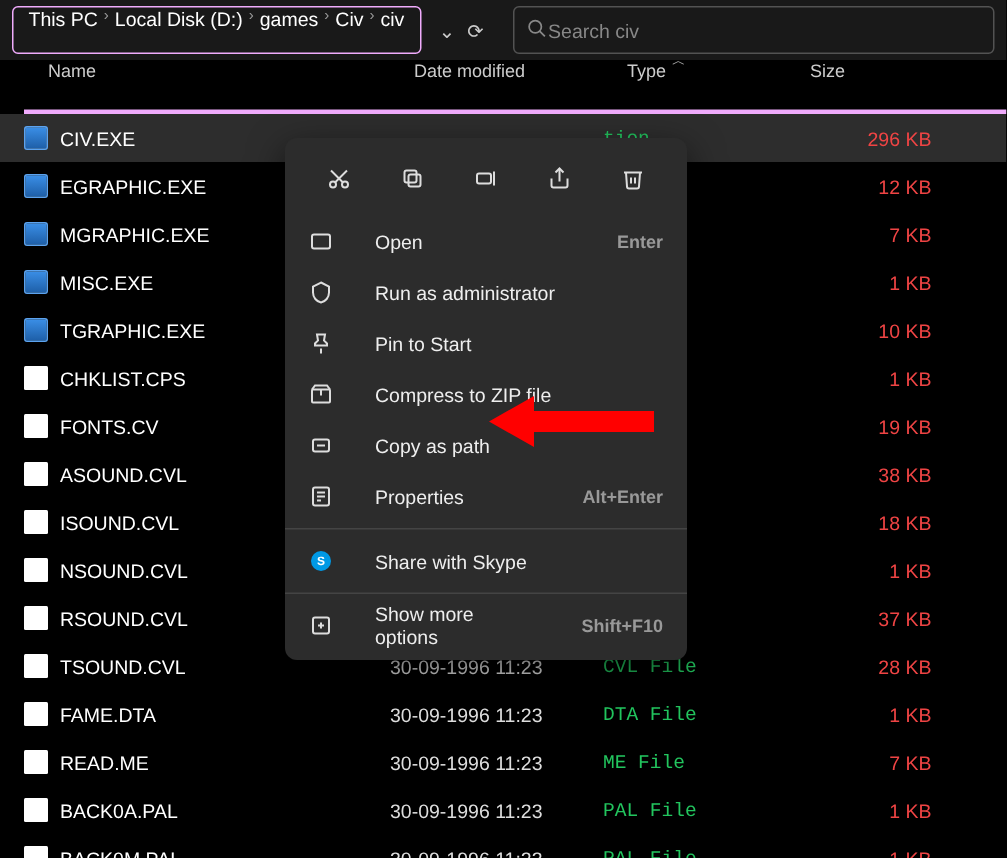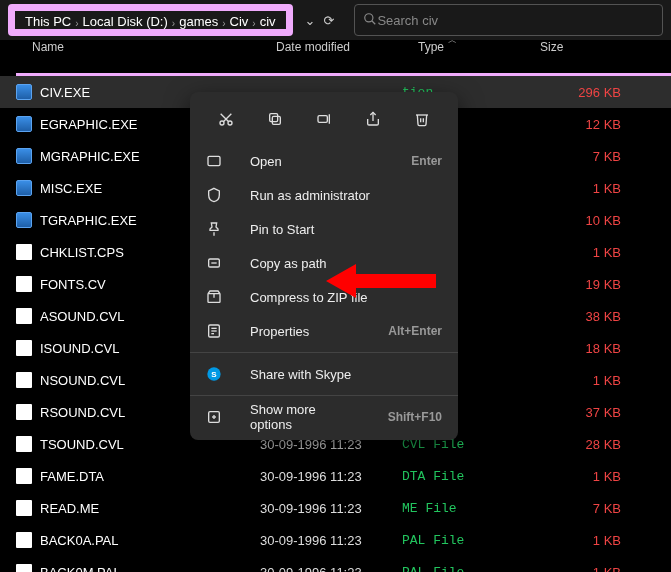--- a/index.html
+++ b/index.html
@@ -1,19 +1,19 @@
 <!DOCTYPE html>
 <html><head>
 <meta charset="utf-8">
 <style>
 * { margin: 0; padding: 0; box-sizing: border-box; font-family: "Segoe UI", sans-serif; }
 body { background: #000; color: #fff; width: 671px; height: 572px; overflow: hidden; font-size: 13px; }
 
 .topbar { display: flex; align-items: center; height: 40px; background: #191919; padding: 0 8px; gap: 4px; }
-.breadcrumb { display: flex; align-items: flex-end; border: 7px solid #f0abfc; border-radius: 4px; height: 32px; padding: 0 8px; flex: 0 0 auto; }
+.breadcrumb { display: flex; align-items: flex-start; border: 1px solid #f0abfc; border-radius: 4px; height: 32px; padding: 0 8px; flex: 0 0 auto; }
 .breadcrumb span { padding: 0 2px; }
 .crumb-sep { color: #999; padding: 0 4px; font-size: 10px; }
 .nav-icons { display: flex; gap: 8px; padding: 0 8px; }
 .nav-icon { color: #ccc; cursor: pointer; }
 .searchbox { display: flex; align-items: center; border: 1px solid #535353; border-radius: 4px; height: 32px; padding: 0 8px; flex: 1; margin-left: 8px; color: #888; gap: 0; }
 
 .headers { display: flex; height: 36px; align-items: flex-start; border-bottom: 3px solid #f0abfc; background: #000; padding-left: 16px; margin-left: 16px; }
 .hcol { color: #ccc; font-size: 12px; display: flex; align-items: center; gap: 6px; }
 .col-name { width: 244px; }
 .col-date { width: 142px; }
@@ -290,35 +290,35 @@
         <svg width="16" height="16" viewBox="0 0 24 24" fill="none" stroke="#ddd" stroke-width="2">
           <line x1="12" y1="17" x2="12" y2="22"></line>
           <path d="M8 3h8l-1 6 3 3v2H6v-2l3-3-1-6z"></path>
         </svg>
       </span>
     <span class="lbl">Pin to Start</span>
   </div>
   <div class="mitem">
     <span class="micon">
         <svg width="16" height="16" viewBox="0 0 24 24" fill="none" stroke="#ddd" stroke-width="2">
-          <rect x="4" y="6" width="16" height="12" rx="2"></rect>
-          <line x1="8" y1="12" x2="16" y2="12"></line>
-        </svg>
-      </span>
-    <span class="lbl">Copy as path</span>
-  </div>
-  <div class="mitem">
-    <span class="micon">
-        <svg width="16" height="16" viewBox="0 0 24 24" fill="none" stroke="#ddd" stroke-width="2">
           <path d="M3 7l3-4h12l3 4"></path>
           <rect x="3" y="7" width="18" height="13" rx="1"></rect>
           <line x1="12" y1="7" x2="12" y2="13"></line>
         </svg>
       </span>
     <span class="lbl">Compress to ZIP file</span>
+  </div>
+  <div class="mitem">
+    <span class="micon">
+        <svg width="16" height="16" viewBox="0 0 24 24" fill="none" stroke="#ddd" stroke-width="2">
+          <rect x="4" y="6" width="16" height="12" rx="2"></rect>
+          <line x1="8" y1="12" x2="16" y2="12"></line>
+        </svg>
+      </span>
+    <span class="lbl">Copy as path</span>
   </div>
   <div class="mitem">
     <span class="micon">
         <svg width="16" height="16" viewBox="0 0 24 24" fill="none" stroke="#ddd" stroke-width="2">
           <rect x="4" y="3" width="16" height="18" rx="2"></rect>
           <line x1="8" y1="8" x2="16" y2="8"></line>
           <line x1="8" y1="12" x2="16" y2="12"></line>
           <line x1="8" y1="16" x2="12" y2="16"></line>
         </svg>
       </span>

